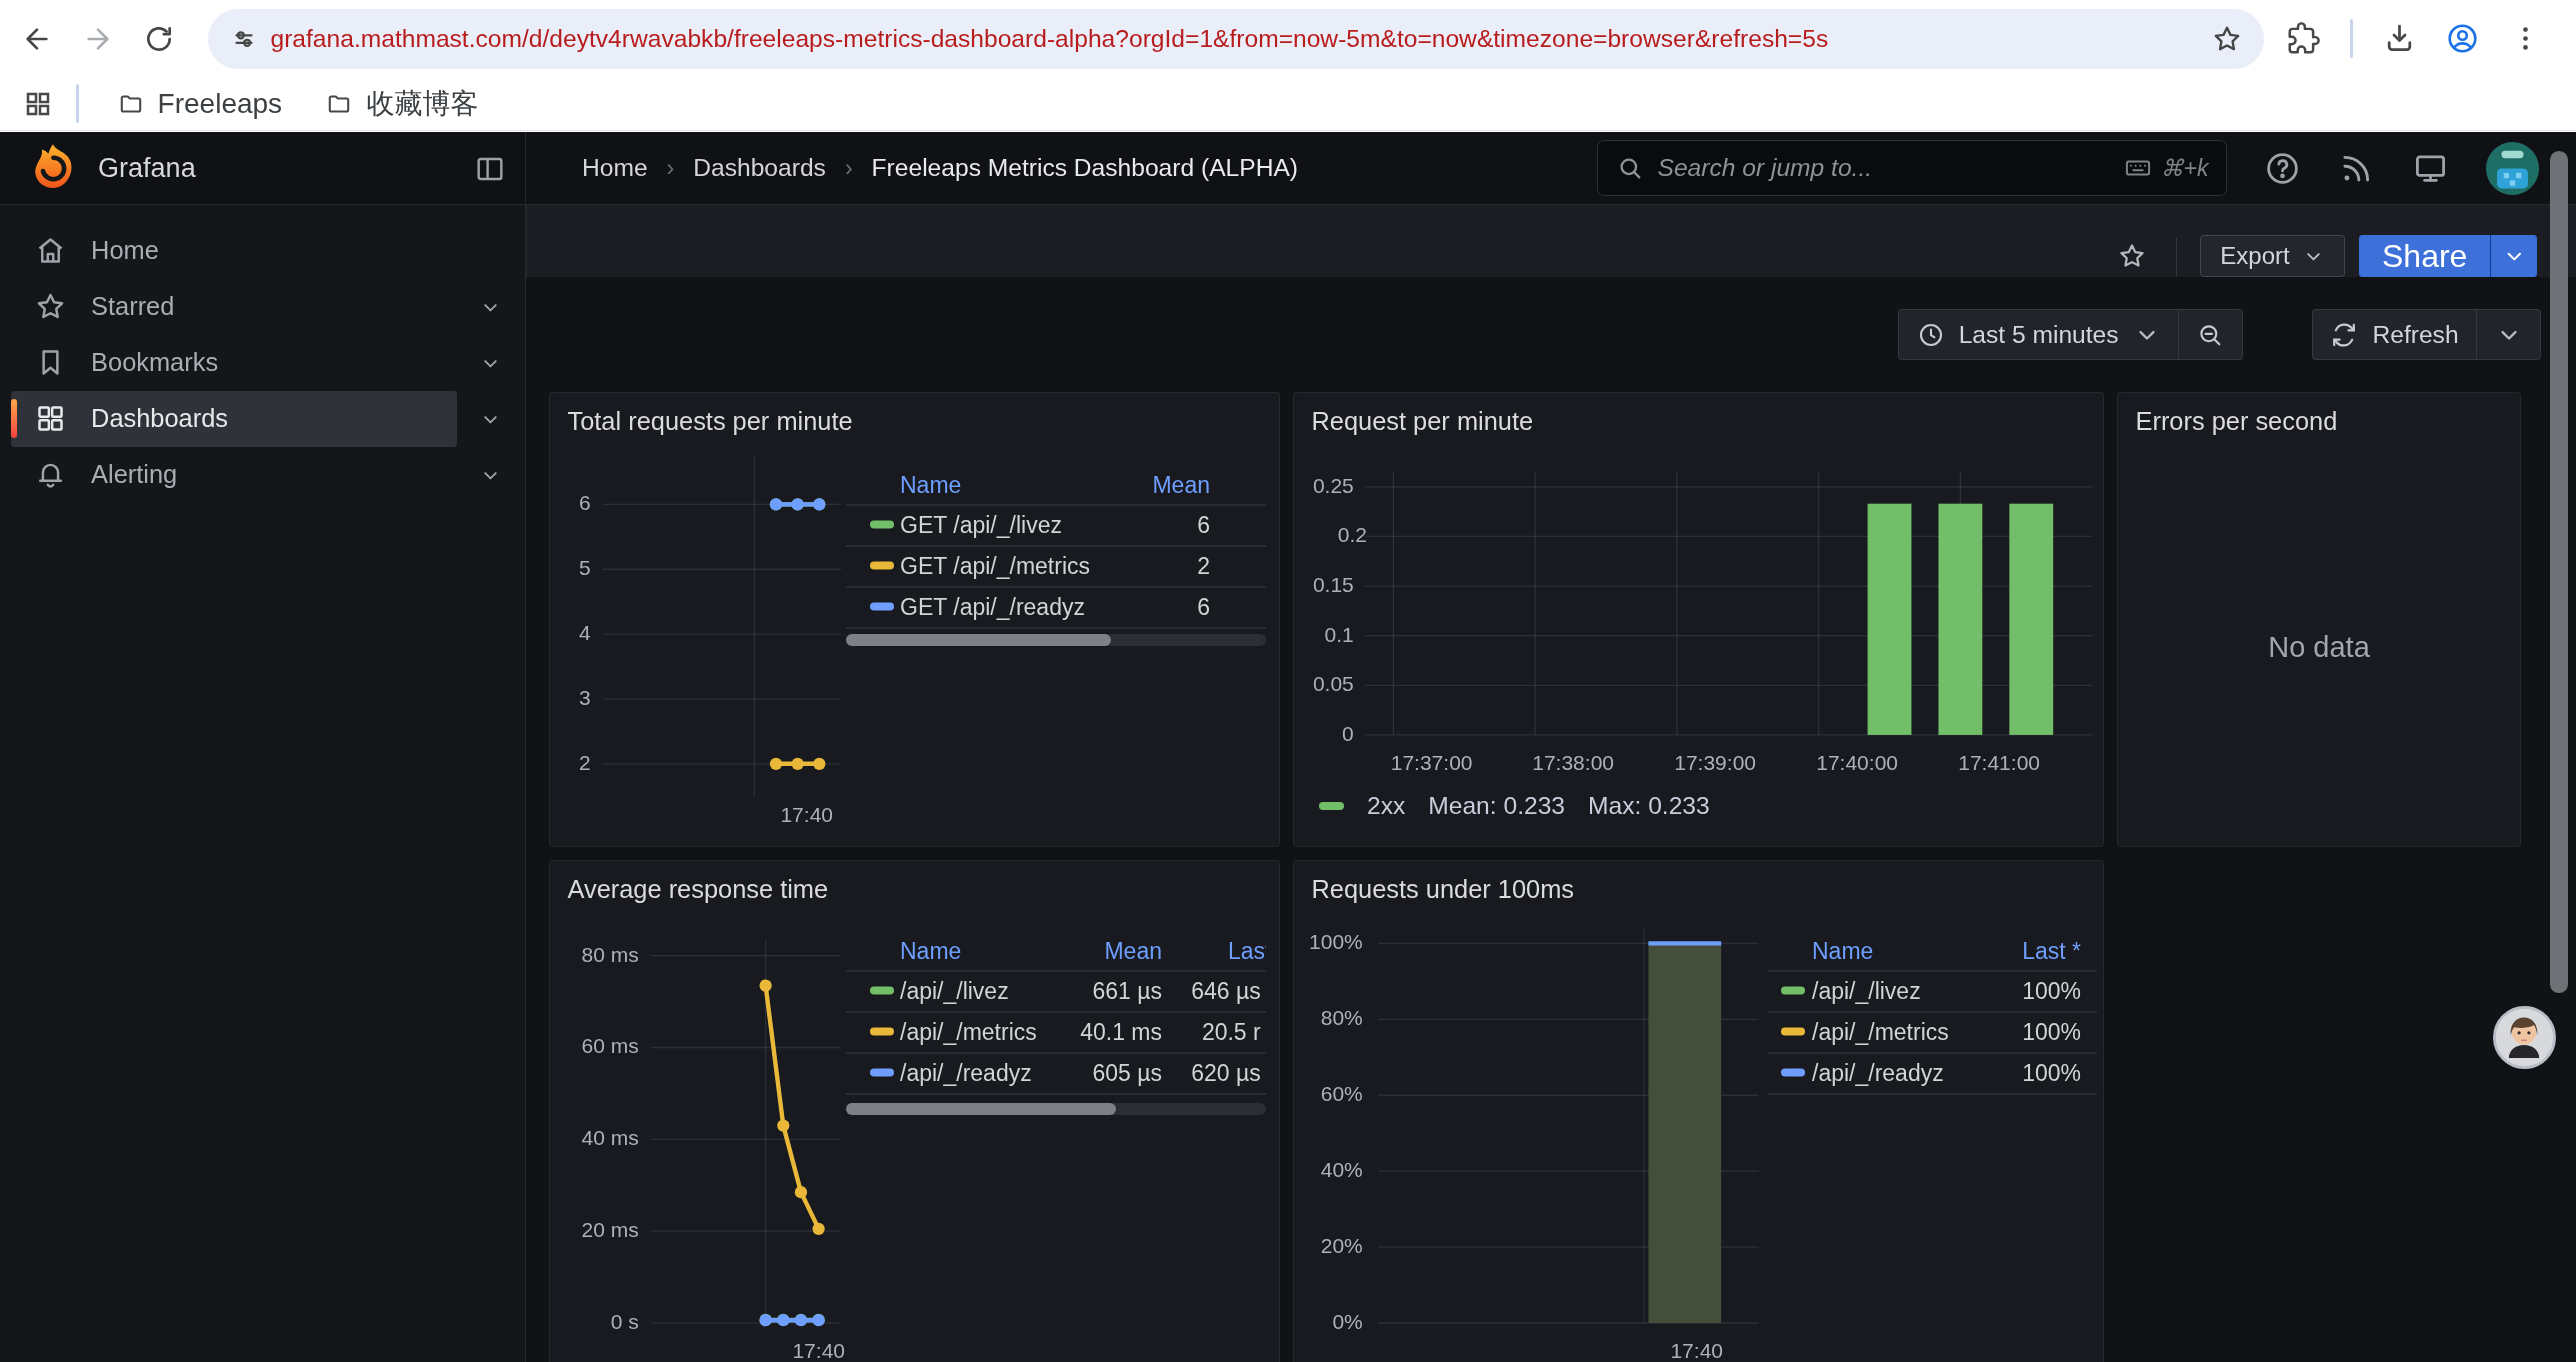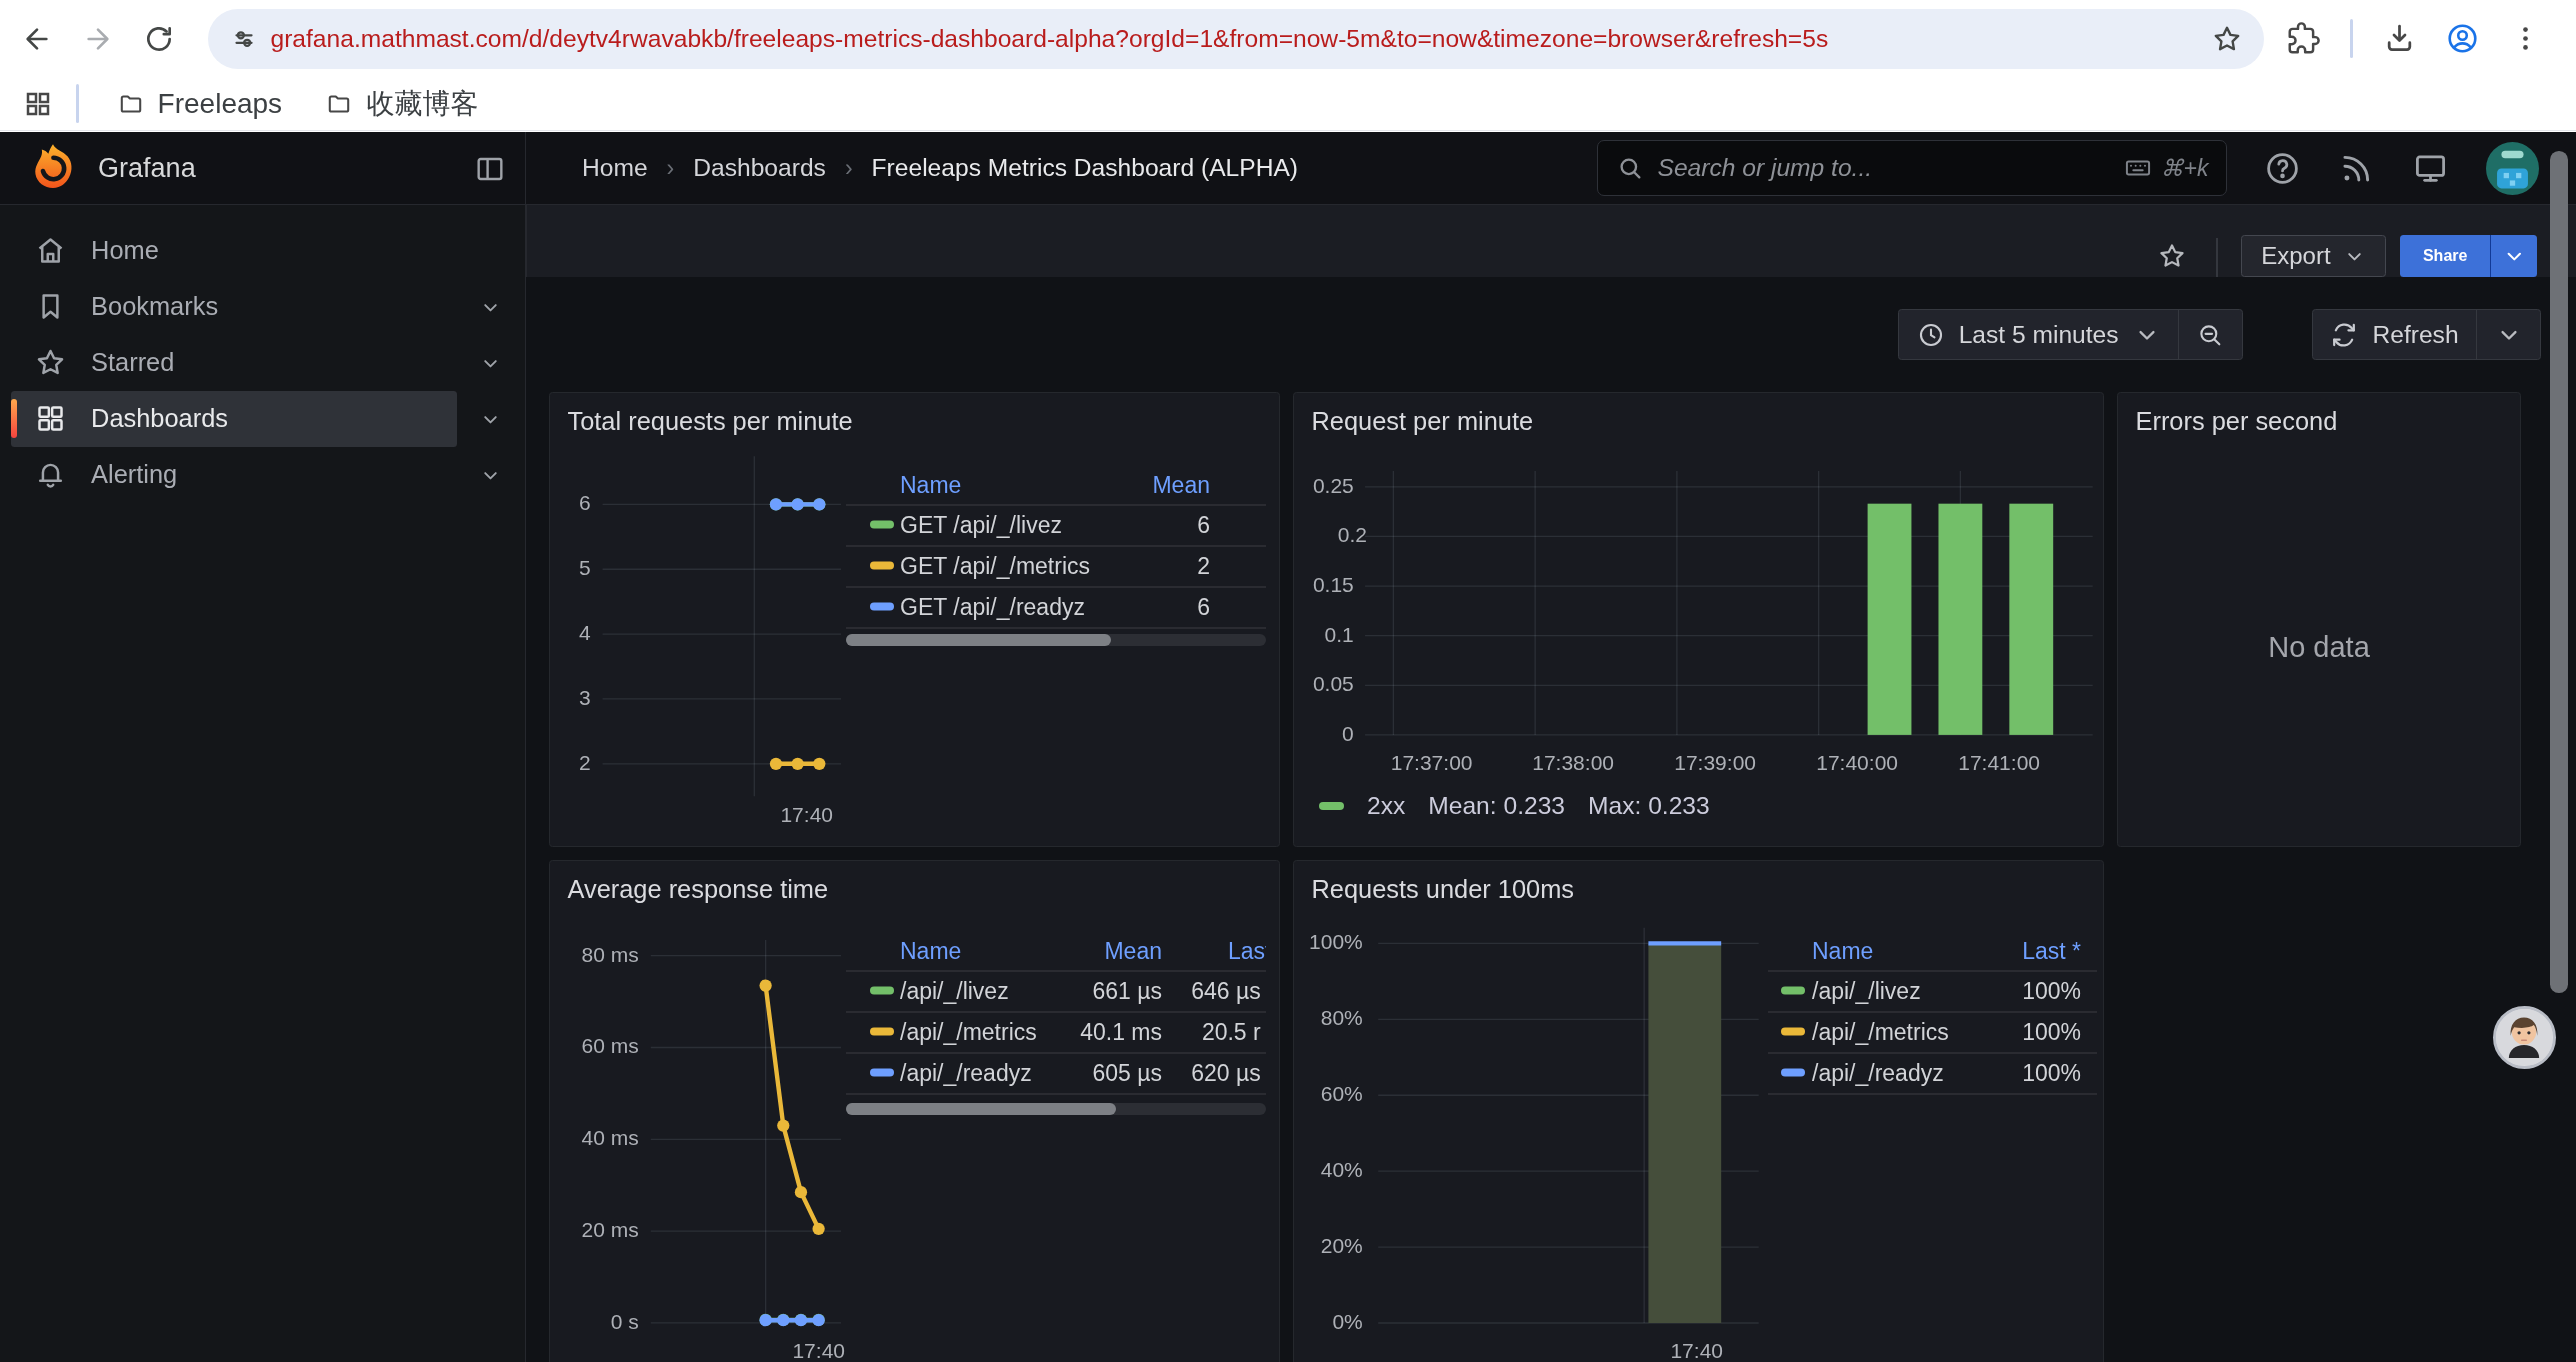--- a/index.html
+++ b/index.html
@@ -42,21 +42,21 @@
   .tn-icon{width:37px;height:37px;color:#9fa3a9;}
   .avatar-tile{width:53px;height:53px;border-radius:50%;overflow:hidden;flex:0 0 auto;}
 
   .subnav{position:absolute;left:526px;top:73px;width:2050px;height:72px;background:#1b1d23;border-left:0.9px solid #26282e;
     display:flex;align-items:flex-end;justify-content:flex-end;gap:0;padding-right:39px;}
   .sn-star{width:42px;height:42px;color:#b7b9be;display:flex;align-items:center;justify-content:center;}
   .sn-div{width:1.8px;height:39px;background:#34373e;margin:0 23px;}
   .btn-secondary{height:42px;background:#24262d;border:0.9px solid #44474f;border-radius:3.5px;color:#d5d6da;
     font-size:24px;display:flex;align-items:center;gap:12.3px;padding:0 19px;}
   .btn-share{height:42px;margin-left:14px;display:flex;border-radius:3.5px;overflow:hidden;}
-  .btn-share .main{background:#3d71d9;color:#fff;font-size:16px;font-weight:700;display:flex;align-items:center;padding:15px 23px;}
+  .btn-share .main{background:#3d71d9;color:#fff;font-size:32px;font-weight:400;display:flex;align-items:center;padding:15px 23px;}
   .btn-share .chev{background:#3d71d9;border-left:1.8px solid #123a96;display:flex;align-items:center;padding:0 10.5px;color:#fff;}
 
   .sidebar{position:absolute;left:0;top:73px;width:526px;height:1158px;background:#141619;border-right:0.9px solid #26282e;}
   .side-item{position:relative;height:56px;margin-top:0;}
   .side-link{position:absolute;left:10.5px;right:68px;top:0;bottom:0;border-radius:3.5px;display:flex;align-items:center;color:#aaadb4;}
   .side-link .s-icon{width:33px;height:33px;margin-left:23px;color:#9fa3a9;flex:0 0 auto;}
   .side-link .s-label{margin-left:24.6px;font-size:25.4px;}
   .side-item.selected .side-link{background:#2f3238;color:#e9eaec;}
   .side-item.selected .s-icon{color:#e9eaec;}
   .accent{position:absolute;left:0;top:8.8px;width:6.1px;height:39px;border-radius:3.5px;
@@ -282,34 +282,34 @@
             <path d="M4 10.5L12 4l8 6.5"></path>
             <path d="M6 9.5V20h12V9.5"></path>
             <path d="M10 20v-5.5h4V20"></path>
           </svg>
         <span class="s-label">Home</span>
       </div>
     </div>
     <div class="side-item">
       <div class="side-link">
         <svg class="s-icon" viewBox="0 0 24 24" fill="none" stroke="currentColor" stroke-width="1.8" stroke-linejoin="round">
-            <path d="M7 4h10v16l-5-4.2L7 20z"></path>
-          </svg>
-        <span class="s-label">Bookmarks</span>
+            <path d="M12 3.6l2.6 5.3 5.8.8-4.2 4.1 1 5.8-5.2-2.7-5.2 2.7 1-5.8L3.6 9.7l5.8-.8z"></path>
+          </svg>
+        <span class="s-label">Starred</span>
       </div>
       <svg class="side-chev" viewBox="0 0 24 24" fill="none" stroke="currentColor" stroke-width="2" stroke-linecap="round" stroke-linejoin="round">
           <path d="M6.5 9.5l5.5 5.5 5.5-5.5"></path>
         </svg>
     </div>
     <div class="side-item">
       <div class="side-link">
         <svg class="s-icon" viewBox="0 0 24 24" fill="none" stroke="currentColor" stroke-width="1.8" stroke-linejoin="round">
-            <path d="M12 3.6l2.6 5.3 5.8.8-4.2 4.1 1 5.8-5.2-2.7-5.2 2.7 1-5.8L3.6 9.7l5.8-.8z"></path>
-          </svg>
-        <span class="s-label">Starred</span>
+            <path d="M7 4h10v16l-5-4.2L7 20z"></path>
+          </svg>
+        <span class="s-label">Bookmarks</span>
       </div>
       <svg class="side-chev" viewBox="0 0 24 24" fill="none" stroke="currentColor" stroke-width="2" stroke-linecap="round" stroke-linejoin="round">
           <path d="M6.5 9.5l5.5 5.5 5.5-5.5"></path>
         </svg>
     </div>
     <div class="side-item selected">
       <div class="side-link">
           <span class="accent"></span>
         <svg class="s-icon" viewBox="0 0 24 24" fill="none" stroke="currentColor" stroke-width="1.8">
             <rect x="4" y="4" width="6.8" height="6.8" rx="0.8"></rect>

